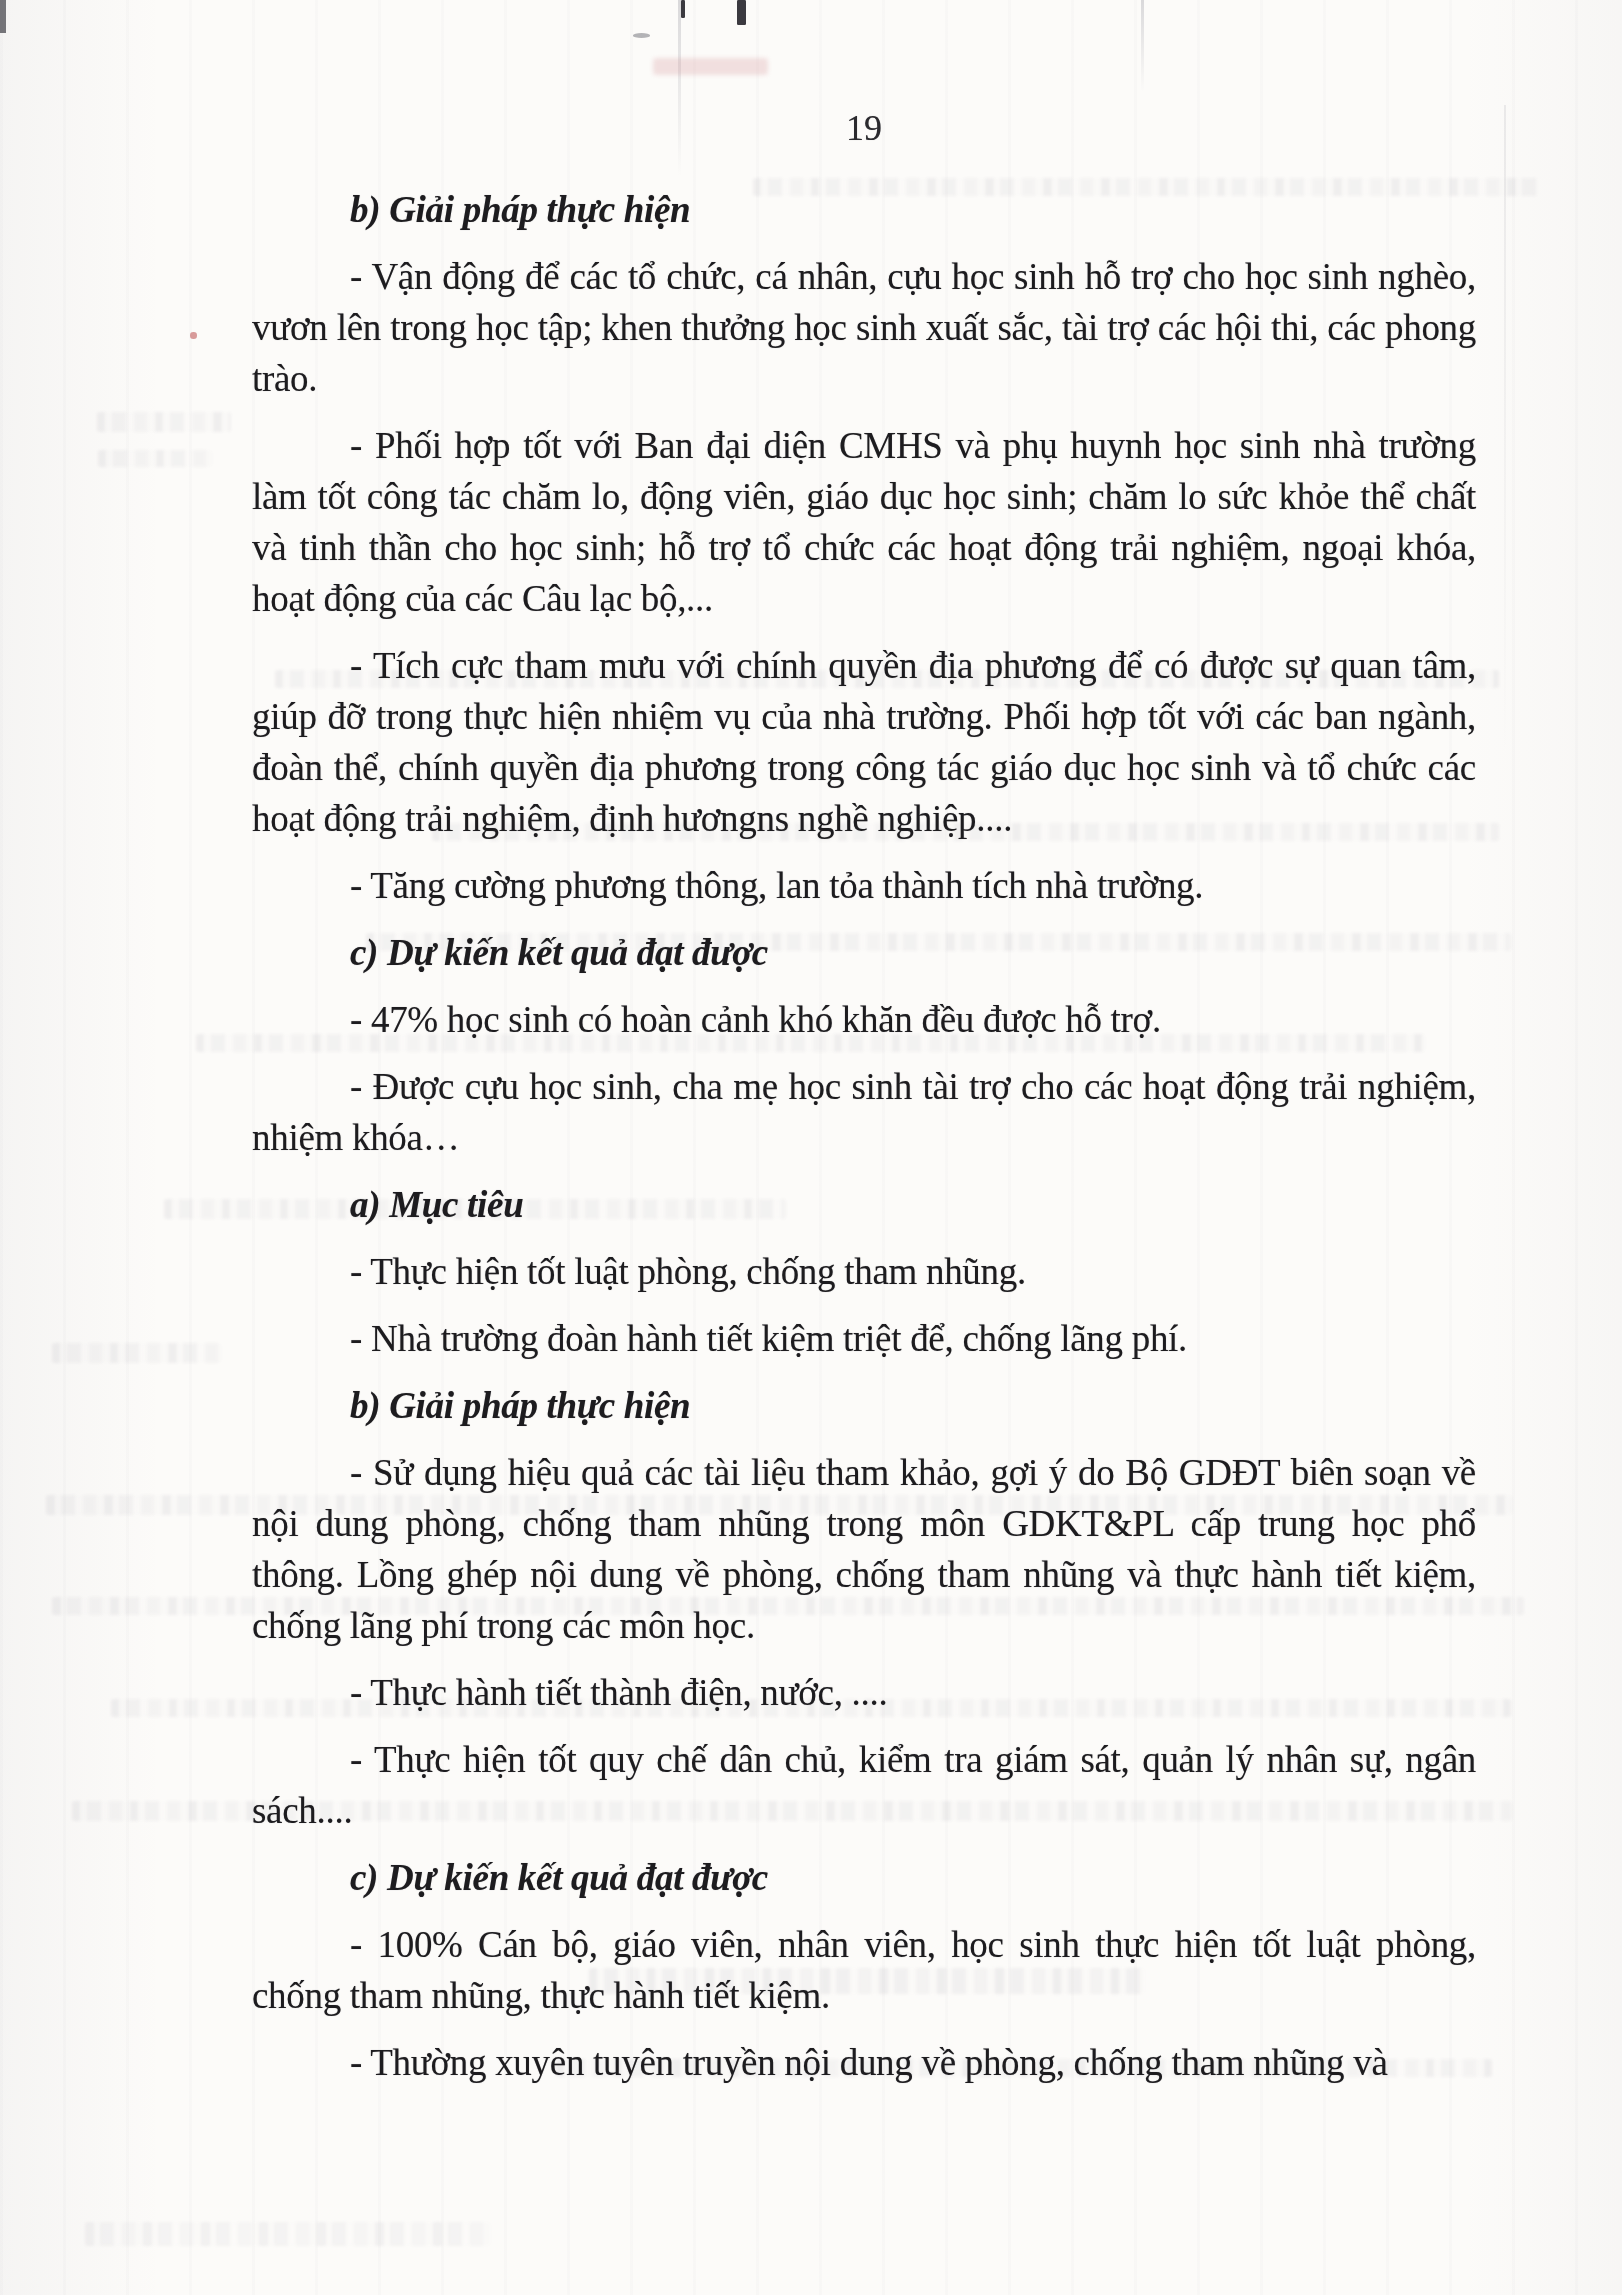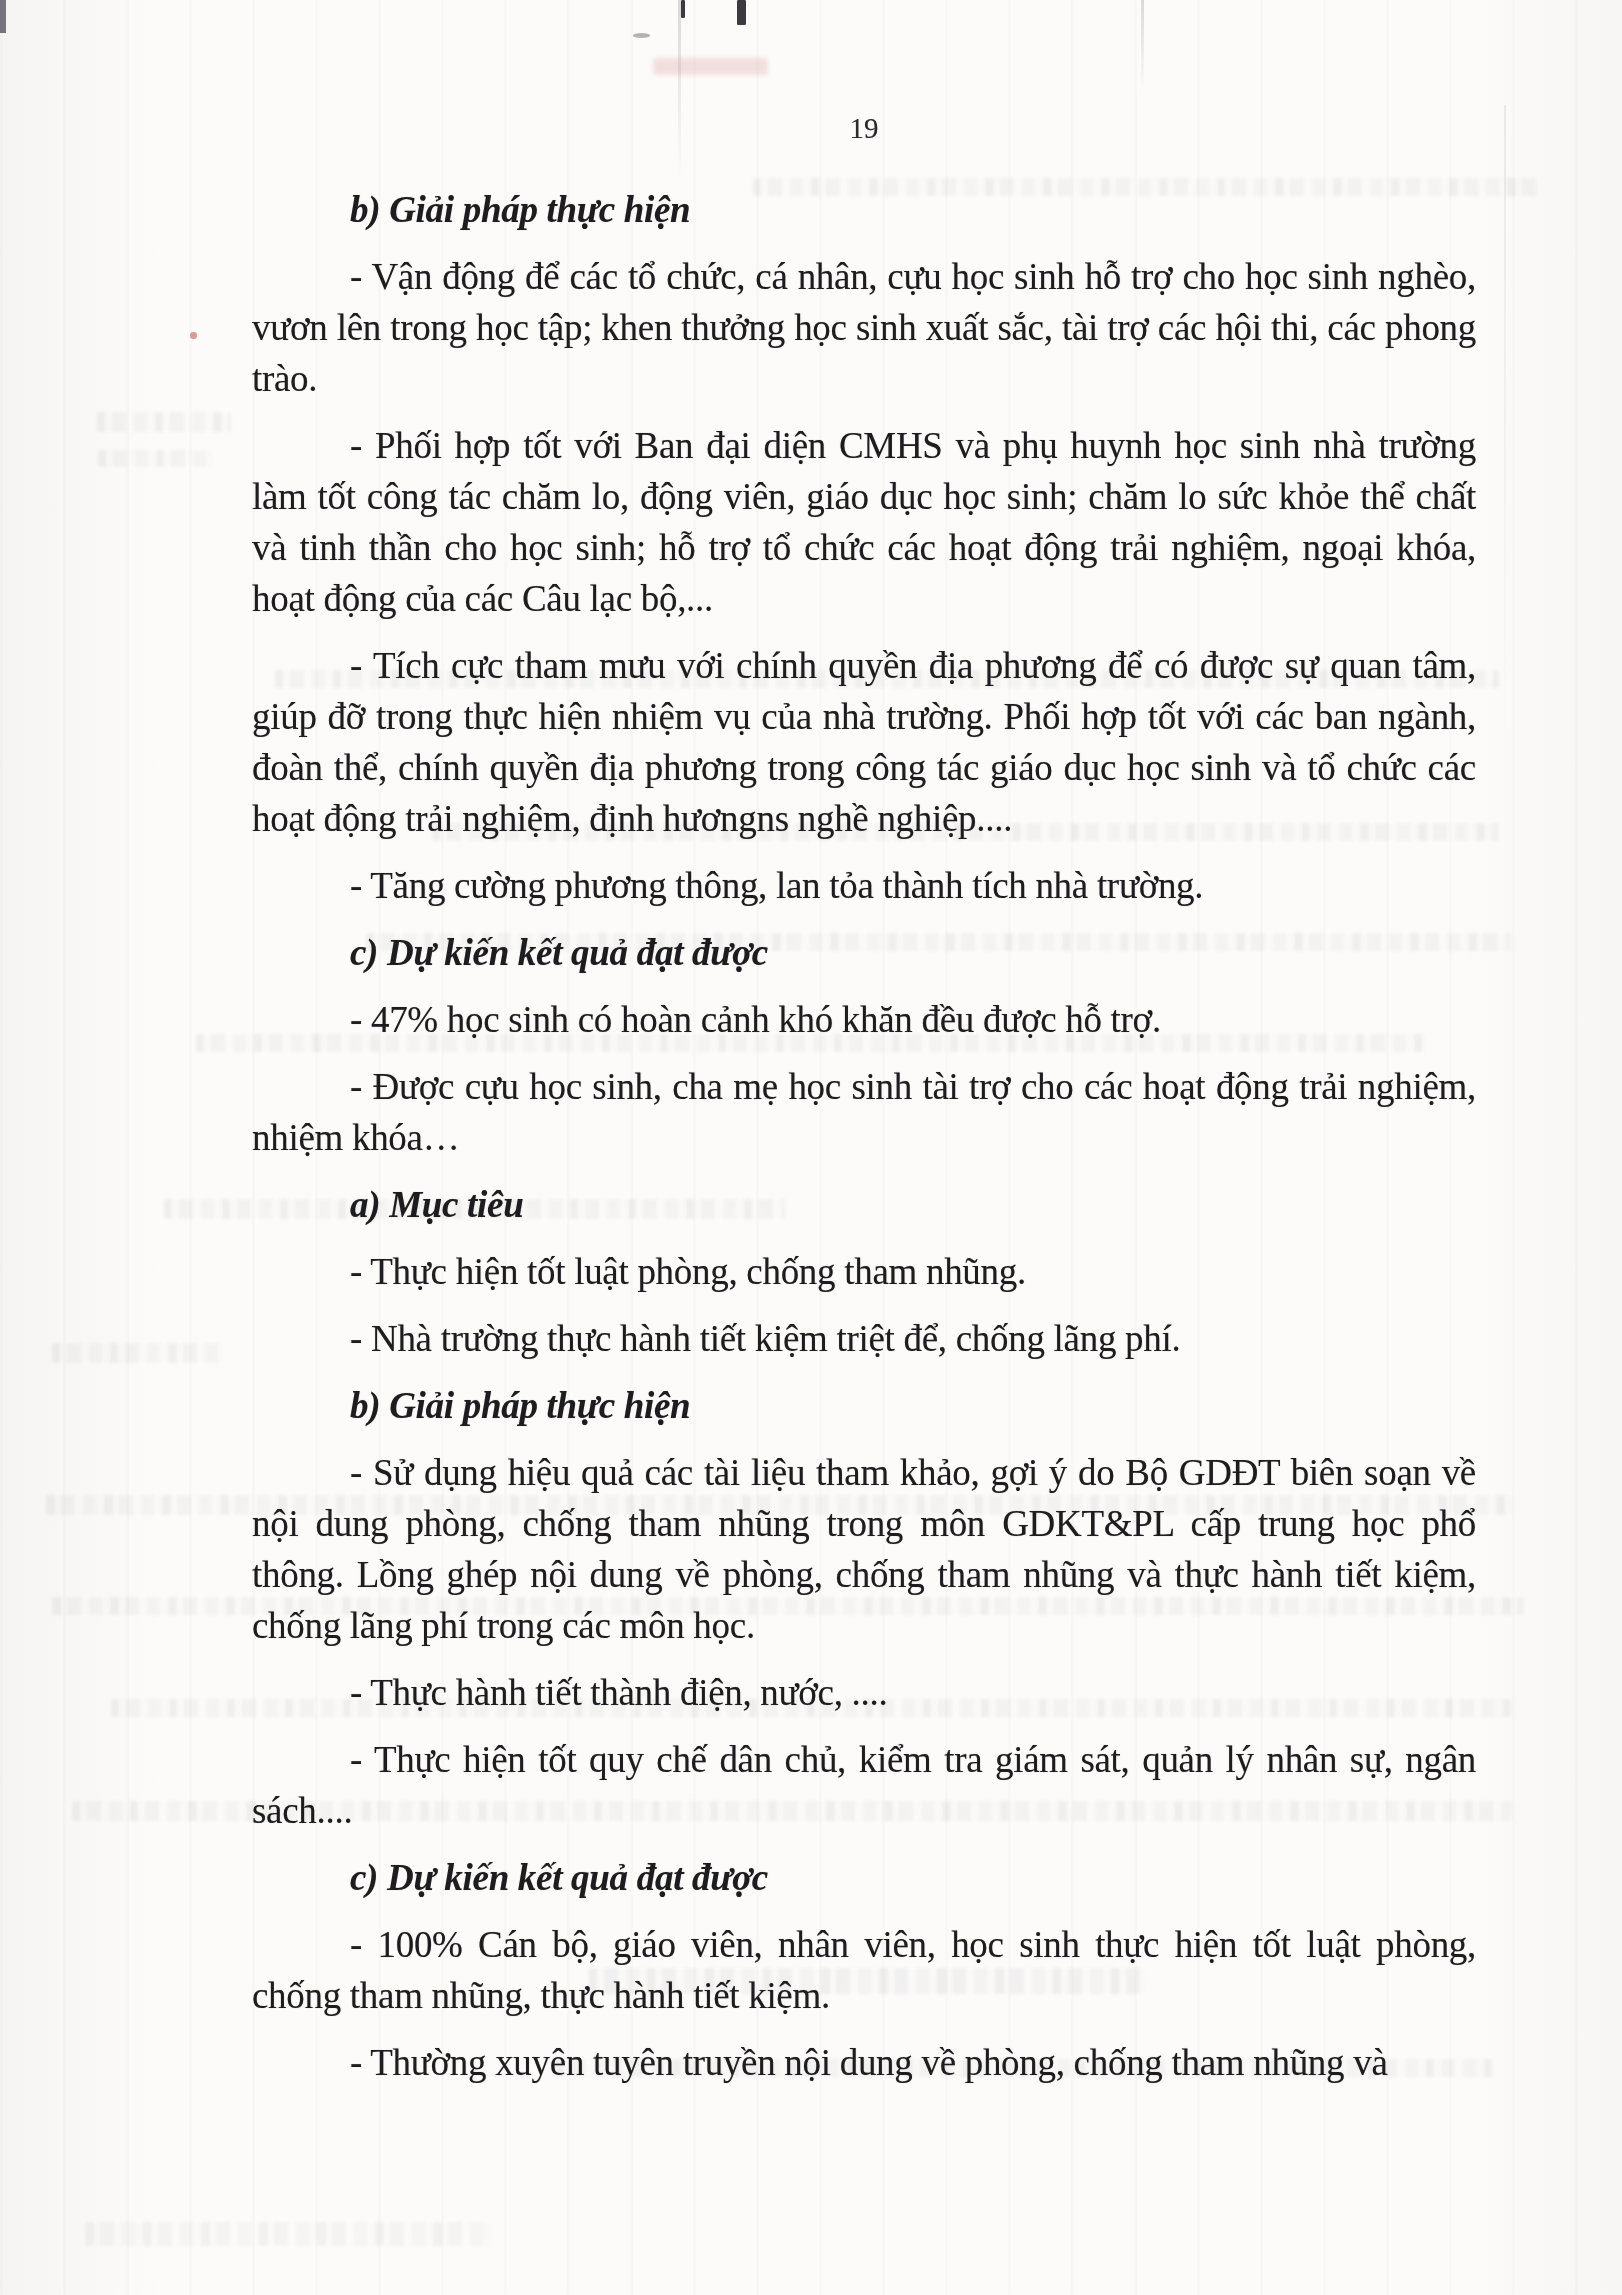--- a/index.html
+++ b/index.html
@@ -10,21 +10,21 @@
   }
   
   .scan-texture{
     position:absolute;inset:0;pointer-events:none;
     background:
       repeating-linear-gradient(90deg, rgba(130,130,145,0.03) 0 2.6px, rgba(0,0,0,0) 2.6px 63px),
       linear-gradient(90deg, rgba(120,120,135,0.05), rgba(0,0,0,0) 10%, rgba(0,0,0,0) 90%, rgba(120,120,135,0.04));
   }
   .page-number{
     position:absolute;left:236px;top:107px;width:1256px;
-    text-align:center;font-size:29px;line-height:42px;color:#2b2a2e;
+    text-align:center;font-size:36px;line-height:42px;color:#2b2a2e;
     text-shadow:0 0 0.7px rgba(20,20,30,0.4);
   }
   .content{
     position:absolute;left:236px;top:168px;width:1256px;
     font-size:37px;line-height:51px;text-align:justify;
     color:#1d1c1f;letter-spacing:-0.3px;
   }
   .content p{margin:16px;text-indent:98px;text-shadow:0 0 0.9px rgba(25,25,35,0.38);}
   .content p.h-italic{font-weight:bold;font-style:italic;}
   .content p.h-bold{font-weight:bold;word-spacing:2px;}
@@ -81,21 +81,21 @@
     <p class="h-italic">b) Giải pháp thực hiện</p>
     <p class="body-p">- Vận động để các tổ chức, cá nhân, cựu học sinh hỗ trợ cho học sinh nghèo, vươn lên trong học tập; khen thưởng học sinh xuất sắc, tài trợ các hội thi, các phong trào.</p>
     <p class="body-p">- Phối hợp tốt với Ban đại diện CMHS và phụ huynh học sinh nhà trường làm tốt công tác chăm lo, động viên, giáo dục học sinh; chăm lo sức khỏe thể chất và tinh thần cho học sinh; hỗ trợ tổ chức các hoạt động trải nghiệm, ngoại khóa, hoạt động của các Câu lạc bộ,...</p>
     <p class="body-p">- Tích cực tham mưu với chính quyền địa phương để có được sự quan tâm, giúp đỡ trong thực hiện nhiệm vụ của nhà trường. Phối hợp tốt với các ban ngành, đoàn thể, chính quyền địa phương trong công tác giáo dục học sinh và tổ chức các hoạt động trải nghiệm, định hươngns nghề nghiệp....</p>
     <p class="body-p">- Tăng cường phương thông, lan tỏa thành tích nhà trường.</p>
     <p class="h-italic">c) Dự kiến kết quả đạt được</p>
     <p class="body-p">- 47% học sinh có hoàn cảnh khó khăn đều được hỗ trợ.</p>
     <p class="body-p">- Được cựu học sinh, cha mẹ học sinh tài trợ cho các hoạt động trải nghiệm, nhiệm khóa…</p>
     <p class="h-italic">a) Mục tiêu</p>
     <p class="body-p">- Thực hiện tốt luật phòng, chống tham nhũng.</p>
-    <p class="body-p">- Nhà trường thực hành tiết kiệm triệt để, chống lãng phí.</p>
+    <p class="body-p">- Nhà trường đoàn hành tiết kiệm triệt để, chống lãng phí.</p>
     <p class="h-italic">b) Giải pháp thực hiện</p>
     <p class="body-p">- Sử dụng hiệu quả các tài liệu tham khảo, gợi ý do Bộ GDĐT biên soạn về nội dung phòng, chống tham nhũng trong môn GDKT&amp;PL cấp trung học phổ thông. Lồng ghép nội dung về phòng, chống tham nhũng và thực hành tiết kiệm, chống lãng phí trong các môn học.</p>
     <p class="body-p">- Thực hành tiết thành điện, nước, ....</p>
     <p class="body-p">- Thực hiện tốt quy chế dân chủ, kiểm tra giám sát, quản lý nhân sự, ngân sách....</p>
     <p class="h-italic">c) Dự kiến kết quả đạt được</p>
     <p class="body-p">- 100% Cán bộ, giáo viên, nhân viên, học sinh thực hiện tốt luật phòng, chống tham nhũng, thực hành tiết kiệm.</p>
     <p class="body-p">- Thường xuyên tuyên truyền nội dung về phòng, chống tham nhũng và</p>
   </div>
 
 

